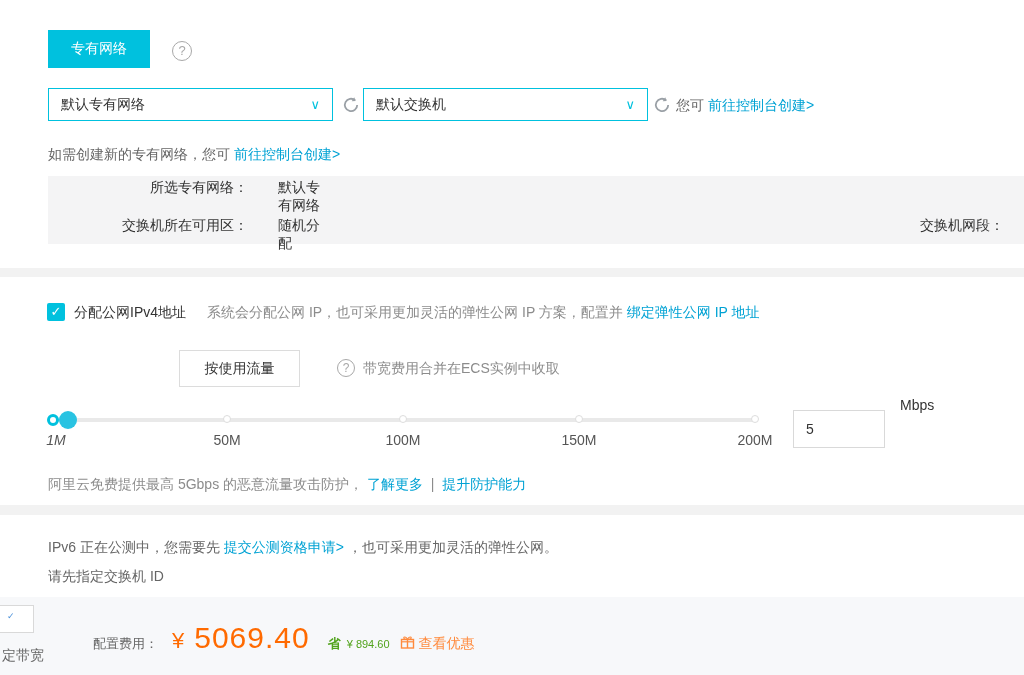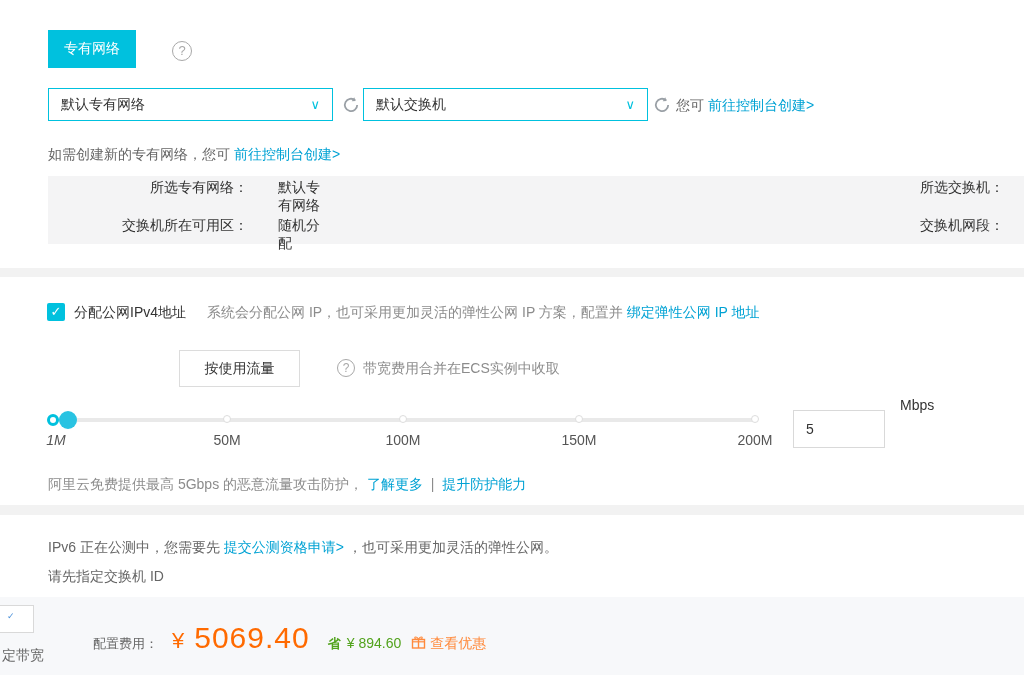--- a/index.html
+++ b/index.html
@@ -1,21 +1,21 @@
 <!DOCTYPE html>
 <html><head>
 <meta charset="utf-8">
 <style>
   * { margin:0; padding:0; box-sizing:border-box; }
   html,body { background:#fff; }
   body { font-family:"Liberation Sans","DejaVu Sans",sans-serif; }
   .page { position:relative; width:1024px; height:675px; background:#fff; overflow:hidden; font-size:14px; color:#333; }
 
   
-  .vpc-type-btn { position:absolute; left:48px; top:30px; width:88px; height:38px;
+  .vpc-type-btn { position:absolute; left:48px; top:30px; width:102px; height:38px;
     background:#00c1de; color:#fff; border:none; font-size:14px; cursor:pointer;
     font-family:inherit; }
   .help-circle { position:absolute; width:20px; height:20px; border:1px solid #a8a8a8;
     border-radius:50%; color:#a8a8a8; font-size:13px; line-height:18px; text-align:center; cursor:pointer; background:#fff; }
   .help-1 { left:172px; top:41px; }
 
   .select-box { position:absolute; top:88px; height:33px; border:1px solid #00c1de;
     background:#fff; line-height:31px; padding-left:12px; font-size:14px; color:#333; cursor:pointer; }
   .select-vpc { left:48px; width:285px; }
   .select-switch { left:363px; width:285px; }
@@ -76,21 +76,21 @@
   .footer-bar { position:absolute; left:0; top:597px; width:1024px; height:78px; background:#f7f8fa; }
   .frag-box { position:absolute; left:-14px; top:8px; width:48px; height:28px; background:#fff; border:1px solid #d9d9d9; }
   .frag-mark { position:absolute; left:20px; top:5px; color:#4a90d9; font-size:9px; }
   .frag-text { position:absolute; left:2px; top:50px; color:#666; font-size:14px; }
 
   .price-row { position:absolute; left:93px; top:24px; display:flex; align-items:baseline; white-space:nowrap; }
   .fee-label { font-size:13px; color:#666; }
   .cur-big { font-size:22px; color:#ff6a00; margin-left:14px; }
   .price-big { font-size:30px; color:#ff6a00; margin-left:10px; letter-spacing:1px; }
   .save-badge { font-size:13px; color:#52a31d; margin-left:18px; font-weight:bold; }
-  .save-amt { font-size:14px; color:#52a31d; margin-left:6px; }
+  .save-amt { font-size:11px; color:#52a31d; margin-left:6px; }
   .gift { margin-left:10px; position:relative; top:1px; }
   .discount-lnk { font-size:14px; color:#ff8a3c; margin-left:4px; text-decoration:none; cursor:pointer; }
 
   svg { display:block; }
 </style>
 </head>
 <body>
 
 <div class="page">
 
@@ -132,23 +132,20 @@
   </span>
 
   <div class="summary-box">
     <div class="sum-row sum-left sum-r1">
       <span class="sum-label">所选专有网络：</span>
       <span class="sum-value">默认专有网络</span>
     </div>
     <div class="sum-row sum-left sum-r2">
       <span class="sum-label">交换机所在可用区：</span>
       <span class="sum-value">随机分配</span>
-    </div>
-    <div class="sum-row sum-right sum-r1">
-      <span class="sum-label">所选交换机：</span>
     </div>
     <div class="sum-row sum-right sum-r2">
       <span class="sum-label">交换机网段：</span>
     </div>
   </div>
 
   <div class="band band-1"></div>
 
   <span class="cbx">✓</span>
   <span class="cbx-label">分配公网IPv4地址</span>

